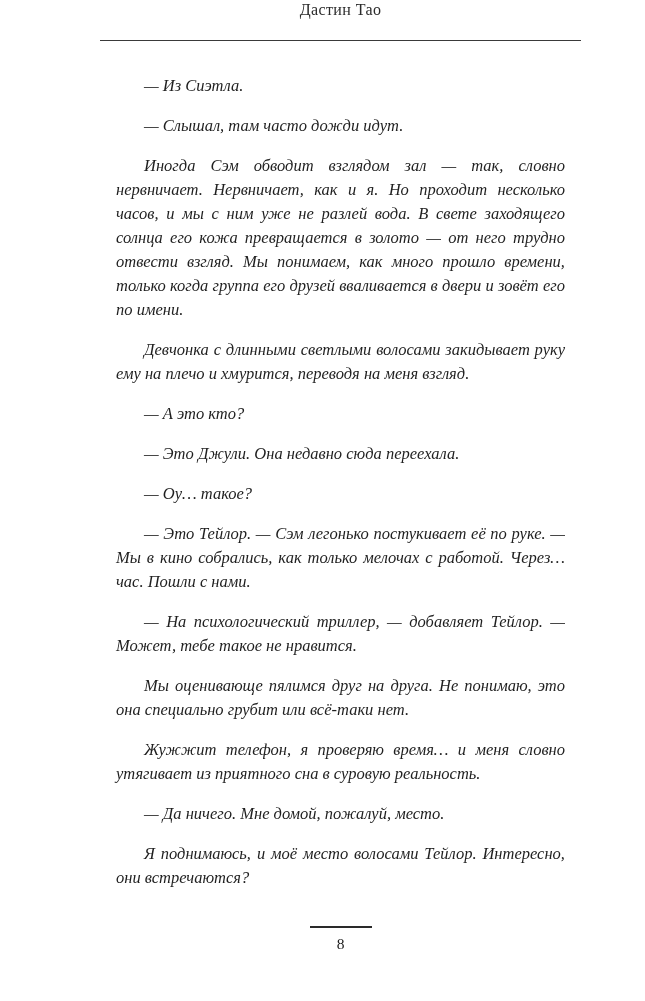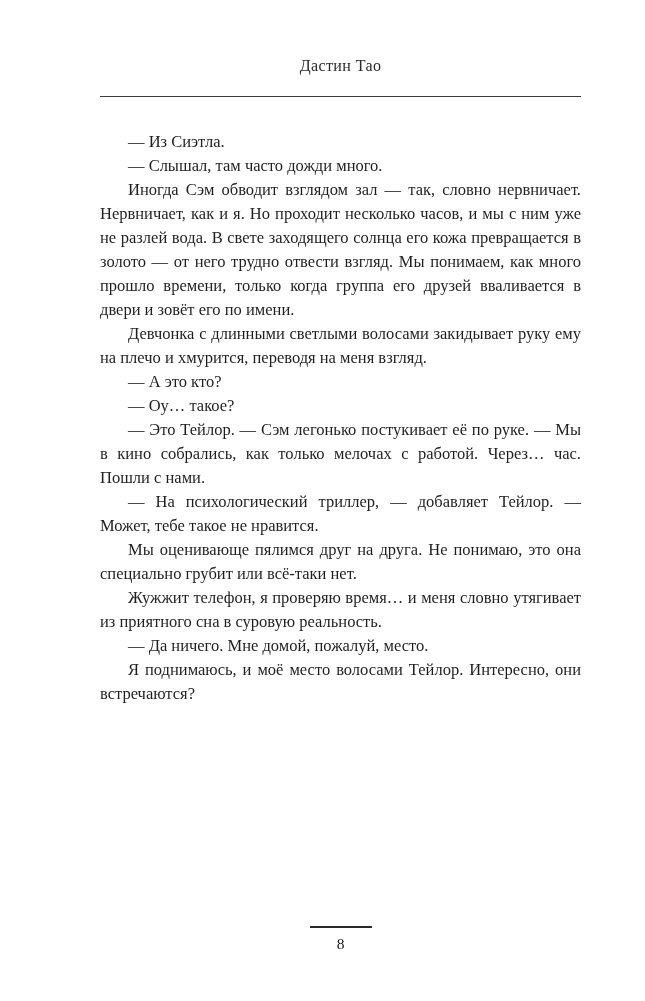--- a/index.html
+++ b/index.html
@@ -12,44 +12,44 @@
     width: 645px;
     height: 1001px;
     background: #ffffff;
     box-sizing: border-box;
     font-family: "Liberation Serif", "DejaVu Serif", serif;
     color: #1f1f1f;
     overflow: hidden;
   }
   .running-header {
     margin: 0 64px 0 100px;
-    padding-top: 56px;
     text-align: center;
   }
   .header-title {
     font-size: 16px;
     line-height: 20px;
     color: #2b2b2b;
     letter-spacing: 0.4px;
     margin-bottom: 20px;
   }
   .header-rule {
     height: 0;
     border-top: 1px solid #3a3a3a;
   }
   .body-text {
     margin: 33px 64px 0 100px;
     font-size: 16.5px;
     line-height: 24px;
     text-align: justify;
   }
   .body-text p {
-    margin: 0;
+    margin: 16px;
     padding: 0;
     text-indent: 28px;
+    font-style: italic;
   }
   .page-footer {
     position: absolute;
     left: 100px;
     width: 481px;
     bottom: 48px;
     text-align: center;
   }
   .footer-rule {
     width: 62px;
@@ -67,24 +67,25 @@
 
 <div class="page">
 
   <div class="running-header">
     <div class="header-title">Дастин Тао</div>
     <div class="header-rule"></div>
   </div>
 
   <div class="body-text">
     <p>— Из Сиэтла.</p>
-    <p>— Слышал, там часто дожди много.</p>
+    <p>— Слышал, там часто дожди идут.</p>
     <p>Иногда Сэм обводит взглядом зал — так, словно нервничает. Нервничает, как и я. Но проходит несколько часов, и мы с ним уже не разлей вода. В свете заходящего солнца его кожа превращается в золото — от него трудно отвести взгляд. Мы понимаем, как много прошло времени, только когда группа его друзей вваливается в двери и зовёт его по имени.</p>
     <p>Девчонка с длинными светлыми волосами закидывает руку ему на плечо и хмурится, переводя на меня взгляд.</p>
     <p>— А это кто?</p>
+    <p>— Это Джули. Она недавно сюда переехала.</p>
     <p>— Оу… такое?</p>
     <p>— Это Тейлор. — Сэм легонько постукивает её по руке. — Мы в кино собрались, как только мелочах с работой. Через… час. Пошли с нами.</p>
     <p>— На психологический триллер, — добавляет Тейлор. — Может, тебе такое не нравится.</p>
     <p>Мы оценивающе пялимся друг на друга. Не понимаю, это она специально грубит или всё-таки нет.</p>
     <p>Жужжит телефон, я проверяю время… и меня словно утягивает из приятного сна в суровую реальность.</p>
     <p>— Да ничего. Мне домой, пожалуй, место.</p>
     <p>Я поднимаюсь, и моё место волосами Тейлор. Интересно, они встречаются?</p>
   </div>
 
   <div class="page-footer">

